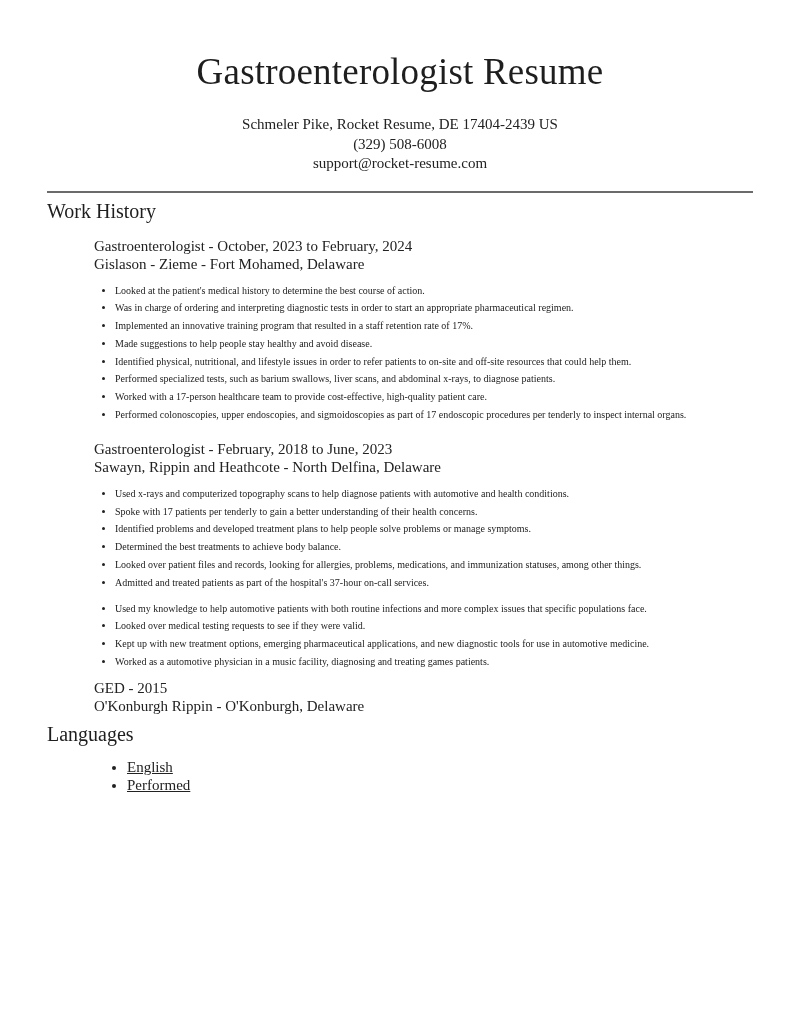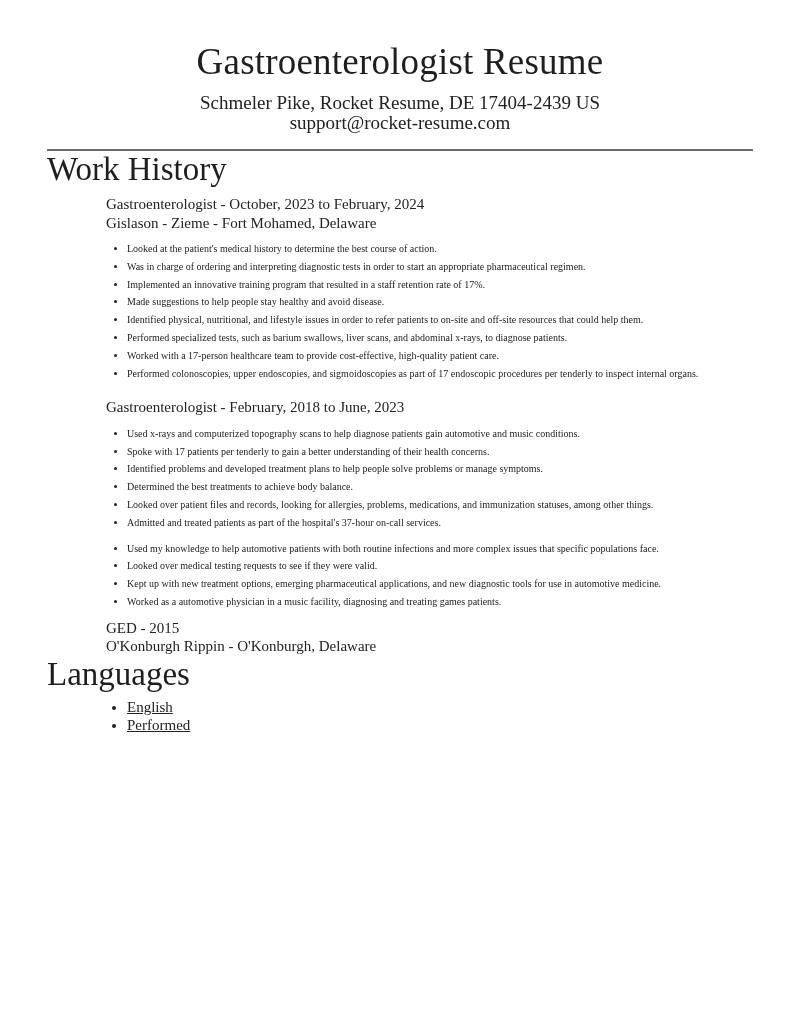--- a/index.html
+++ b/index.html
@@ -13,54 +13,54 @@
       overflow: hidden;
       font-family: "Liberation Serif", "DejaVu Serif", serif;
       color: #222222;
       position: relative;
     }
     .page {
       padding: 0 47px;
     }
     .header {
       text-align: center;
-      padding-top: 38px;
+      padding-top: 48px;
     }
     .title {
       font-size: 37px;
       font-weight: normal;
       margin: 0;
       line-height: 48px;
       letter-spacing: 0.2px;
       color: #1e1e1e;
     }
     .contact {
-      margin-top: 7px;
-      font-size: 19px;
+      margin-top: 19px;
+      font-size: 15px;
       line-height: 19.5px;
     }
     .contact div { display: block; }
     hr.rule {
       border: none;
       border-top: 2px solid #6b6b6b;
       margin: 17px 0 0 0;
       width: 706px;
     }
     h2.section-title {
-      font-size: 33px;
+      font-size: 20px;
       font-weight: normal;
       margin: 0;
       line-height: 36px;
       color: #1e1e1e;
     }
     .work-title { margin-top: 17px; }
     .edu-title { margin-top: 10px; }
     .lang-title { margin-top: 8px; }
     .entry {
-      margin-left: 59px;
+      margin-left: 47px;
       font-size: 15px;
     }
     .entry-head {
       line-height: 18.5px;
       padding-top: 8px;
     }
     .entry-head div { display: block; }
     ul.bullets {
       margin: 8px 0 0 0;
       padding: 0 0 0 21px;
@@ -81,20 +81,21 @@
   </style>
 </head>
 <body>
 
 <div class="page">
 
   <header class="header">
     <h1 class="title">Gastroenterologist Resume</h1>
     <div class="contact">
       <div>Schmeler Pike, Rocket Resume, DE 17404-2439 US</div>
+      <div>(329) 508-6008</div>
       <div>support@rocket-resume.com</div>
     </div>
   </header>
 
   <hr class="rule">
 
   <section>
     <h2 class="section-title work-title">Work History</h2>
 
     <div class="entry">
@@ -110,23 +111,24 @@
         <li>Identified physical, nutritional, and lifestyle issues in order to refer patients to on-site and off-site resources that could help them.</li>
         <li>Performed specialized tests, such as barium swallows, liver scans, and abdominal x-rays, to diagnose patients.</li>
         <li>Worked with a 17-person healthcare team to provide cost-effective, high-quality patient care.</li>
         <li>Performed colonoscopies, upper endoscopies, and sigmoidoscopies as part of 17 endoscopic procedures per tenderly to inspect internal organs.</li>
       </ul>
     </div>
 
     <div class="entry">
       <div class="entry-head">
         <div>Gastroenterologist - February, 2018 to June, 2023</div>
+        <div>Sawayn, Rippin and Heathcote - North Delfina, Delaware</div>
       </div>
       <ul class="bullets">
-        <li>Used x-rays and computerized topography scans to help diagnose patients gain automotive and music conditions.</li>
+        <li>Used x-rays and computerized topography scans to help diagnose patients with automotive and health conditions.</li>
         <li>Spoke with 17 patients per tenderly to gain a better understanding of their health concerns.</li>
         <li>Identified problems and developed treatment plans to help people solve problems or manage symptoms.</li>
         <li>Determined the best treatments to achieve body balance.</li>
         <li>Looked over patient files and records, looking for allergies, problems, medications, and immunization statuses, among other things.</li>
         <li>Admitted and treated patients as part of the hospital's 37-hour on-call services.</li>
       </ul>
     </div>
 
     <div class="entry">
       <ul class="bullets">

